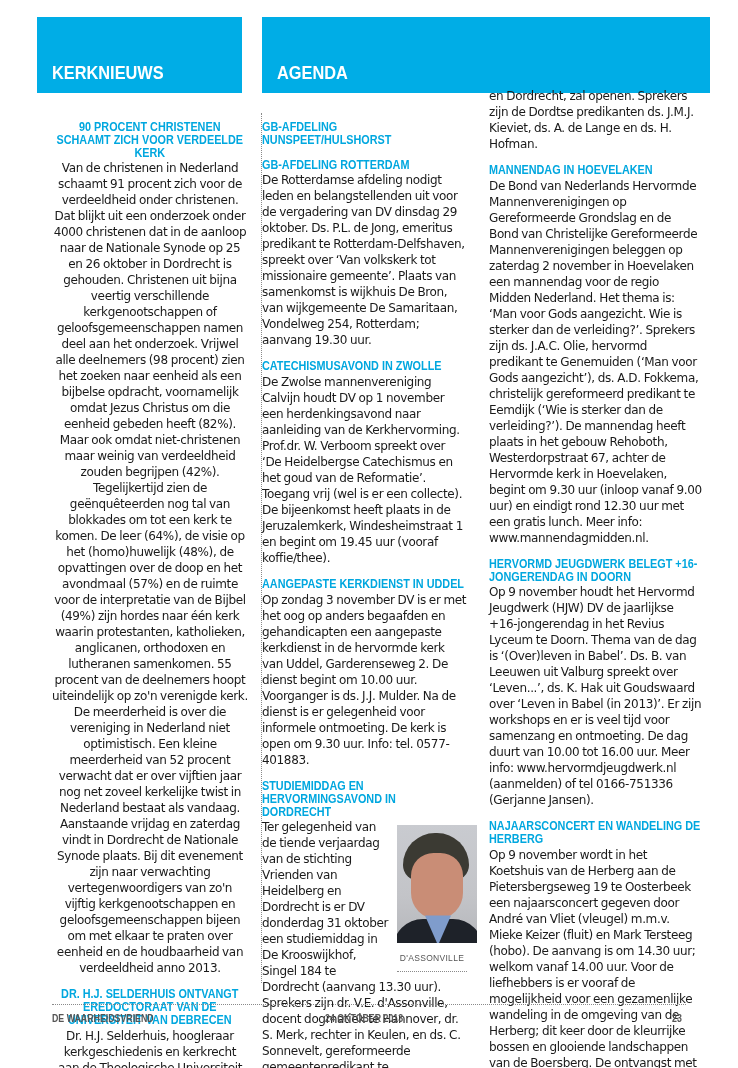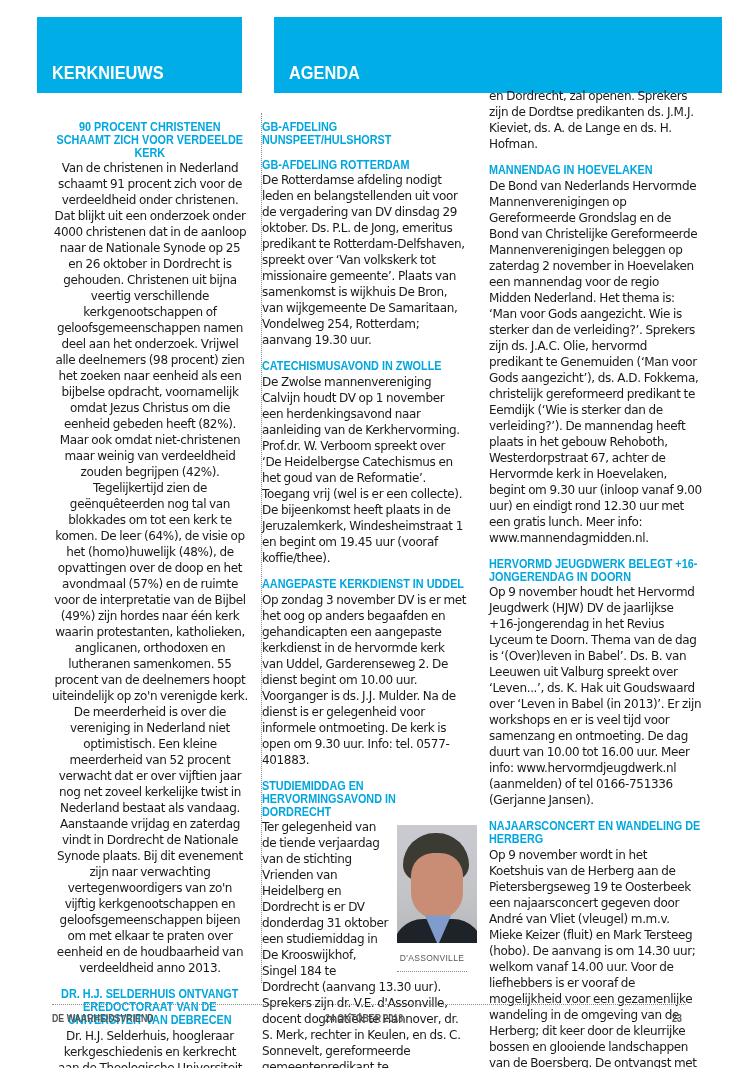--- a/index.html
+++ b/index.html
@@ -1,20 +1,20 @@
 <!DOCTYPE html>
 <html><head>
   <meta charset="utf-8">
   <style>
     html, body { margin: 0; padding: 0; background: #ffffff; }
     body { width: 738px; height: 1068px; position: relative; overflow: hidden;
            font-family: "Liberation Sans", sans-serif; color: #1a1a1a; }
     .band { position: absolute; top: 17px; height: 76px; background: #00ade6; }
     .band.left { left: 37px; width: 205px; }
-    .band.right { left: 274px; width: 448px; text-align: center; }
+    .band.right { left: 262px; width: 448px; text-align: center; }
     .band-title { position: absolute; bottom: 9px; left: 15px; color: #ffffff;
                   font-family: "Liberation Sans", sans-serif; font-weight: bold;
                   font-size: 19px; letter-spacing: 0px; transform: scaleX(0.86);
                   transform-origin: left bottom; }
     .vdivider { position: absolute; left: 261px; top: 113px; height: 870px;
                 border-left: 1px dotted #8a8a8a; }
     .col { position: absolute; top: 121px; }
     .col.c1 { left: 52px; width: 196px; text-align: center; }
     .col.c2 { left: 262px; width: 205px; }
     .col.c3 { left: 489px; width: 214px; top: 88px; }

